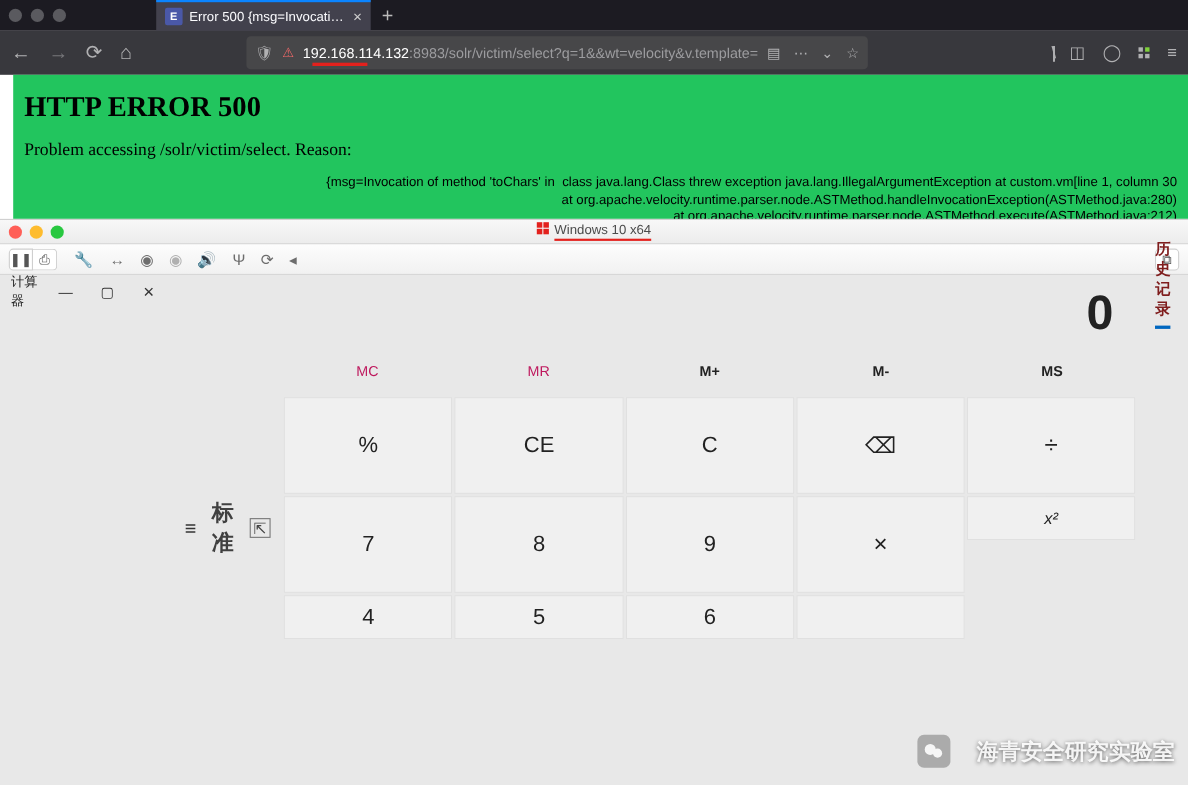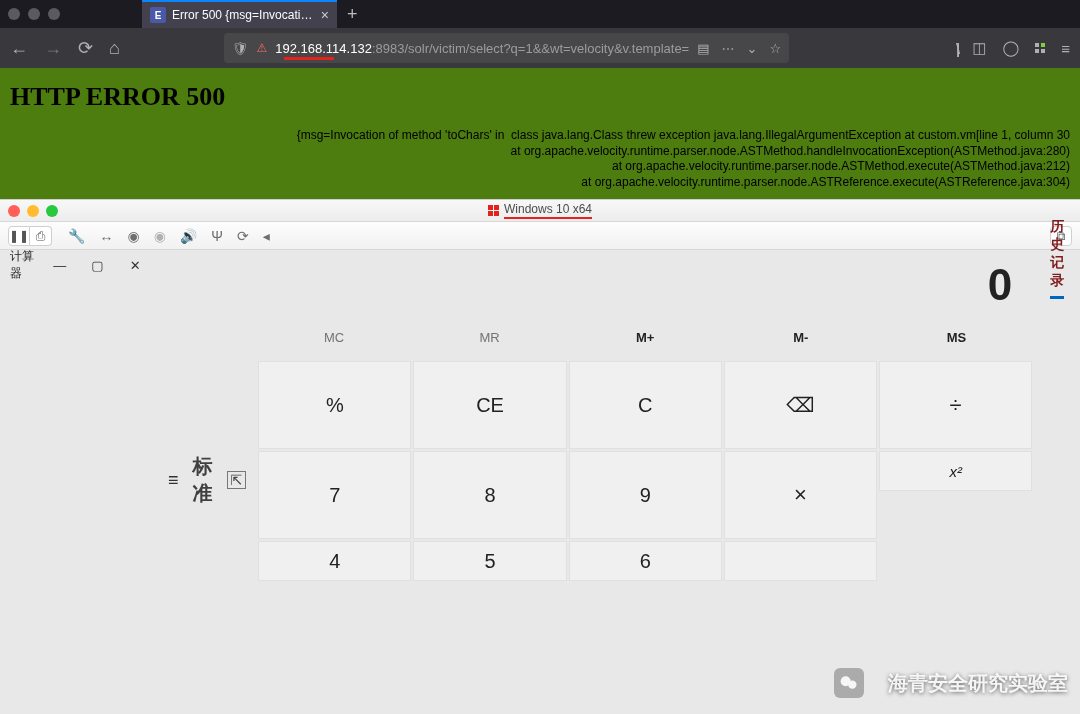--- a/index.html
+++ b/index.html
@@ -26,32 +26,32 @@
   .ff-url-text .rest { color: #9c9c9f; }
   .ff-url-underline { position:absolute; bottom:3px; left:60px; width:50px; height:3px; background:#e3211d; }
   .ff-url-right { display:flex; gap:12px; align-items:center; }
   .ff-right-icons { margin-left:auto; display:flex; gap:16px; align-items:center; }
   .ff-right-icons span { cursor:pointer; font-size:15px; }
   .ff-ext-grid { display:grid; grid-template-columns:repeat(2,4px); grid-template-rows:repeat(2,4px); gap:2px; }
   .ff-ext-grid i { background:#b1b1b3; display:block; width:4px; height:4px; }
   .ff-ext-grid i.accent { background:#7fd13b; }
 
   
-  .page-body { background:#4d7c0f; padding: 14px 10px 0 10px; height: 131px; overflow:hidden; color:#000; }
+  .page-body { background:#22c55e; padding: 14px 10px 0 10px; height: 131px; overflow:hidden; color:#000;margin-left:12px; }
   .page-body h1 { font-family: "Times New Roman", serif; font-size: 26px; font-weight: bold; margin-bottom: 16px; }
   .page-body .reason { font-family: "Times New Roman", serif; font-size: 16px; margin-bottom: 12px; }
   .page-body pre { font-family: Liberation Sans, sans-serif; font-size: 12px; line-height: 1.3; white-space: pre; padding-left: 30px; text-align: right; }
 
   
   .vm-window { position:relative; height: 515px; background:#f3f3f3; border-top:1px solid #d0d0d0; }
   .vm-titlebar { height:22px; background:linear-gradient(#f8f8f8,#ececec); display:flex; align-items:center; padding:0 8px; border-bottom:1px solid #d7d7d7; position:relative; }
   .vm-tlights { display:flex; gap:7px; }
   .tl { width:12px; height:12px; border-radius:50%; }
   .tl.red{background:#ff5f57;} .tl.yellow{background:#febc2e;} .tl.green{background:#28c840;}
-  .vm-title-wrap { position:absolute; left:0; right:0; text-align:center; font-size:12px; color:#4b4b4b; pointer-events:none; display:flex; justify-content:center; align-items:center; gap:4px; }
+  .vm-title-wrap { position:absolute; left:0; right:0; text-align:center; font-size:12px; color:#4b4b4b; pointer-events:none; display:flex; justify-content:center; align-items:flex-start; gap:4px; }
   .vm-title-wrap .win-icon { width:12px; height:12px; display:inline-grid; grid-template-columns:repeat(2,5px); grid-template-rows:repeat(2,5px); gap:1px; }
   .vm-title-wrap .win-icon i { background:#e3211d; display:block; }
   .vm-title-underline { border-bottom:2px solid #e3211d; padding-bottom:1px; }
 
   .vm-toolbar { height:28px; background:linear-gradient(#fdfdfd,#f1f1f1); border-bottom:1px solid #d7d7d7; display:flex; align-items:center; padding:0 8px; gap:6px; color:#6d6d6d; font-size:14px; }
   .vm-tb-btn { width:22px; height:20px; border:1px solid #cfcfcf; border-radius:4px; background:#fff; display:flex; align-items:center; justify-content:center; font-size:12px; color:#555; cursor:pointer; }
   .vm-tb-group { display:flex; }
   .vm-tb-group .vm-tb-btn:first-child { border-radius:4px 0 0 4px; }
   .vm-tb-group .vm-tb-btn:last-child { border-radius:0 4px 4px 0; border-left:none; }
   .vm-tb-icons { display:flex; gap:14px; margin-left:10px; align-items:center; }
@@ -74,21 +74,21 @@
   .calc-side { flex:1; padding:0 16px; }
   .side-tabs { display:flex; gap:28px; font-size:14px; color:#7f1d1d; margin-top:-32px; margin-bottom:16px; }
   .side-tab { padding-bottom:6px; cursor:pointer; font-weight:600; }
   .side-tab.active { border-bottom:3px solid #0067c0; }
   .side-empty { font-size:13px; color:#444; margin-top:14px; }
 
   .calc-display { text-align:right; font-size:44px; font-weight:600; color:#222; padding:10px 22px 14px 0; }
 
   .mem-row { display:flex; padding:0 0 10px 0; }
   .mem-btn { flex:1; text-align:center; font-size:13px; color:#6b6b6b; cursor:pointer; padding:6px 0; }
-  .mem-btn.disabled { color:#737373; }
+  .mem-btn.disabled { color:#be185d; }
   .mem-btn:not(.disabled){ color:#222; font-weight:600; }
 
   .keypad { display:grid; grid-template-columns:repeat(5,1fr); grid-auto-rows:88px; gap:2px; padding:0 2px; }
   .key { background:#f0f0f0; display:flex; align-items:center; justify-content:center; font-size:20px; color:#222; cursor:pointer; border:1px solid #e0e0e0; }
   .key.op { font-size:22px; }
   .key.func { background:#f0f0f0; font-size:15px; font-style:italic; }
 
   
   .watermark { position:absolute; right:12px; bottom:16px; display:flex; align-items:center; gap:24px; color:rgba(255,255,255,0.9); font-size:20px; font-weight:bold; text-shadow:0 1px 4px rgba(0,0,0,0.6); pointer-events:none;font-family:Liberation Serif, serif; }
   .wm-logo { width:30px; height:30px; border-radius:6px; background:rgba(130,130,130,0.6); display:flex; align-items:center; justify-content:center; }
@@ -142,20 +142,21 @@
         <i class="accent"></i>
         <i></i>
         <i></i>
       </span>
     <span>≡</span>
   </div>
 </div>
 
 <div class="page-body">
   <h1>HTTP ERROR 500</h1>
+  <p class="reason">Problem accessing /solr/victim/select. Reason:</p>
   <pre>{msg=Invocation of method 'toChars' in  class java.lang.Class threw exception java.lang.IllegalArgumentException at custom.vm[line 1, column 30
     at org.apache.velocity.runtime.parser.node.ASTMethod.handleInvocationException(ASTMethod.java:280)
     at org.apache.velocity.runtime.parser.node.ASTMethod.execute(ASTMethod.java:212)
     at org.apache.velocity.runtime.parser.node.ASTReference.execute(ASTReference.java:304)</pre>
 </div>
 
 <div class="vm-window">
   <div class="vm-titlebar">
     <div class="vm-tlights">
       <div class="tl red"></div>

